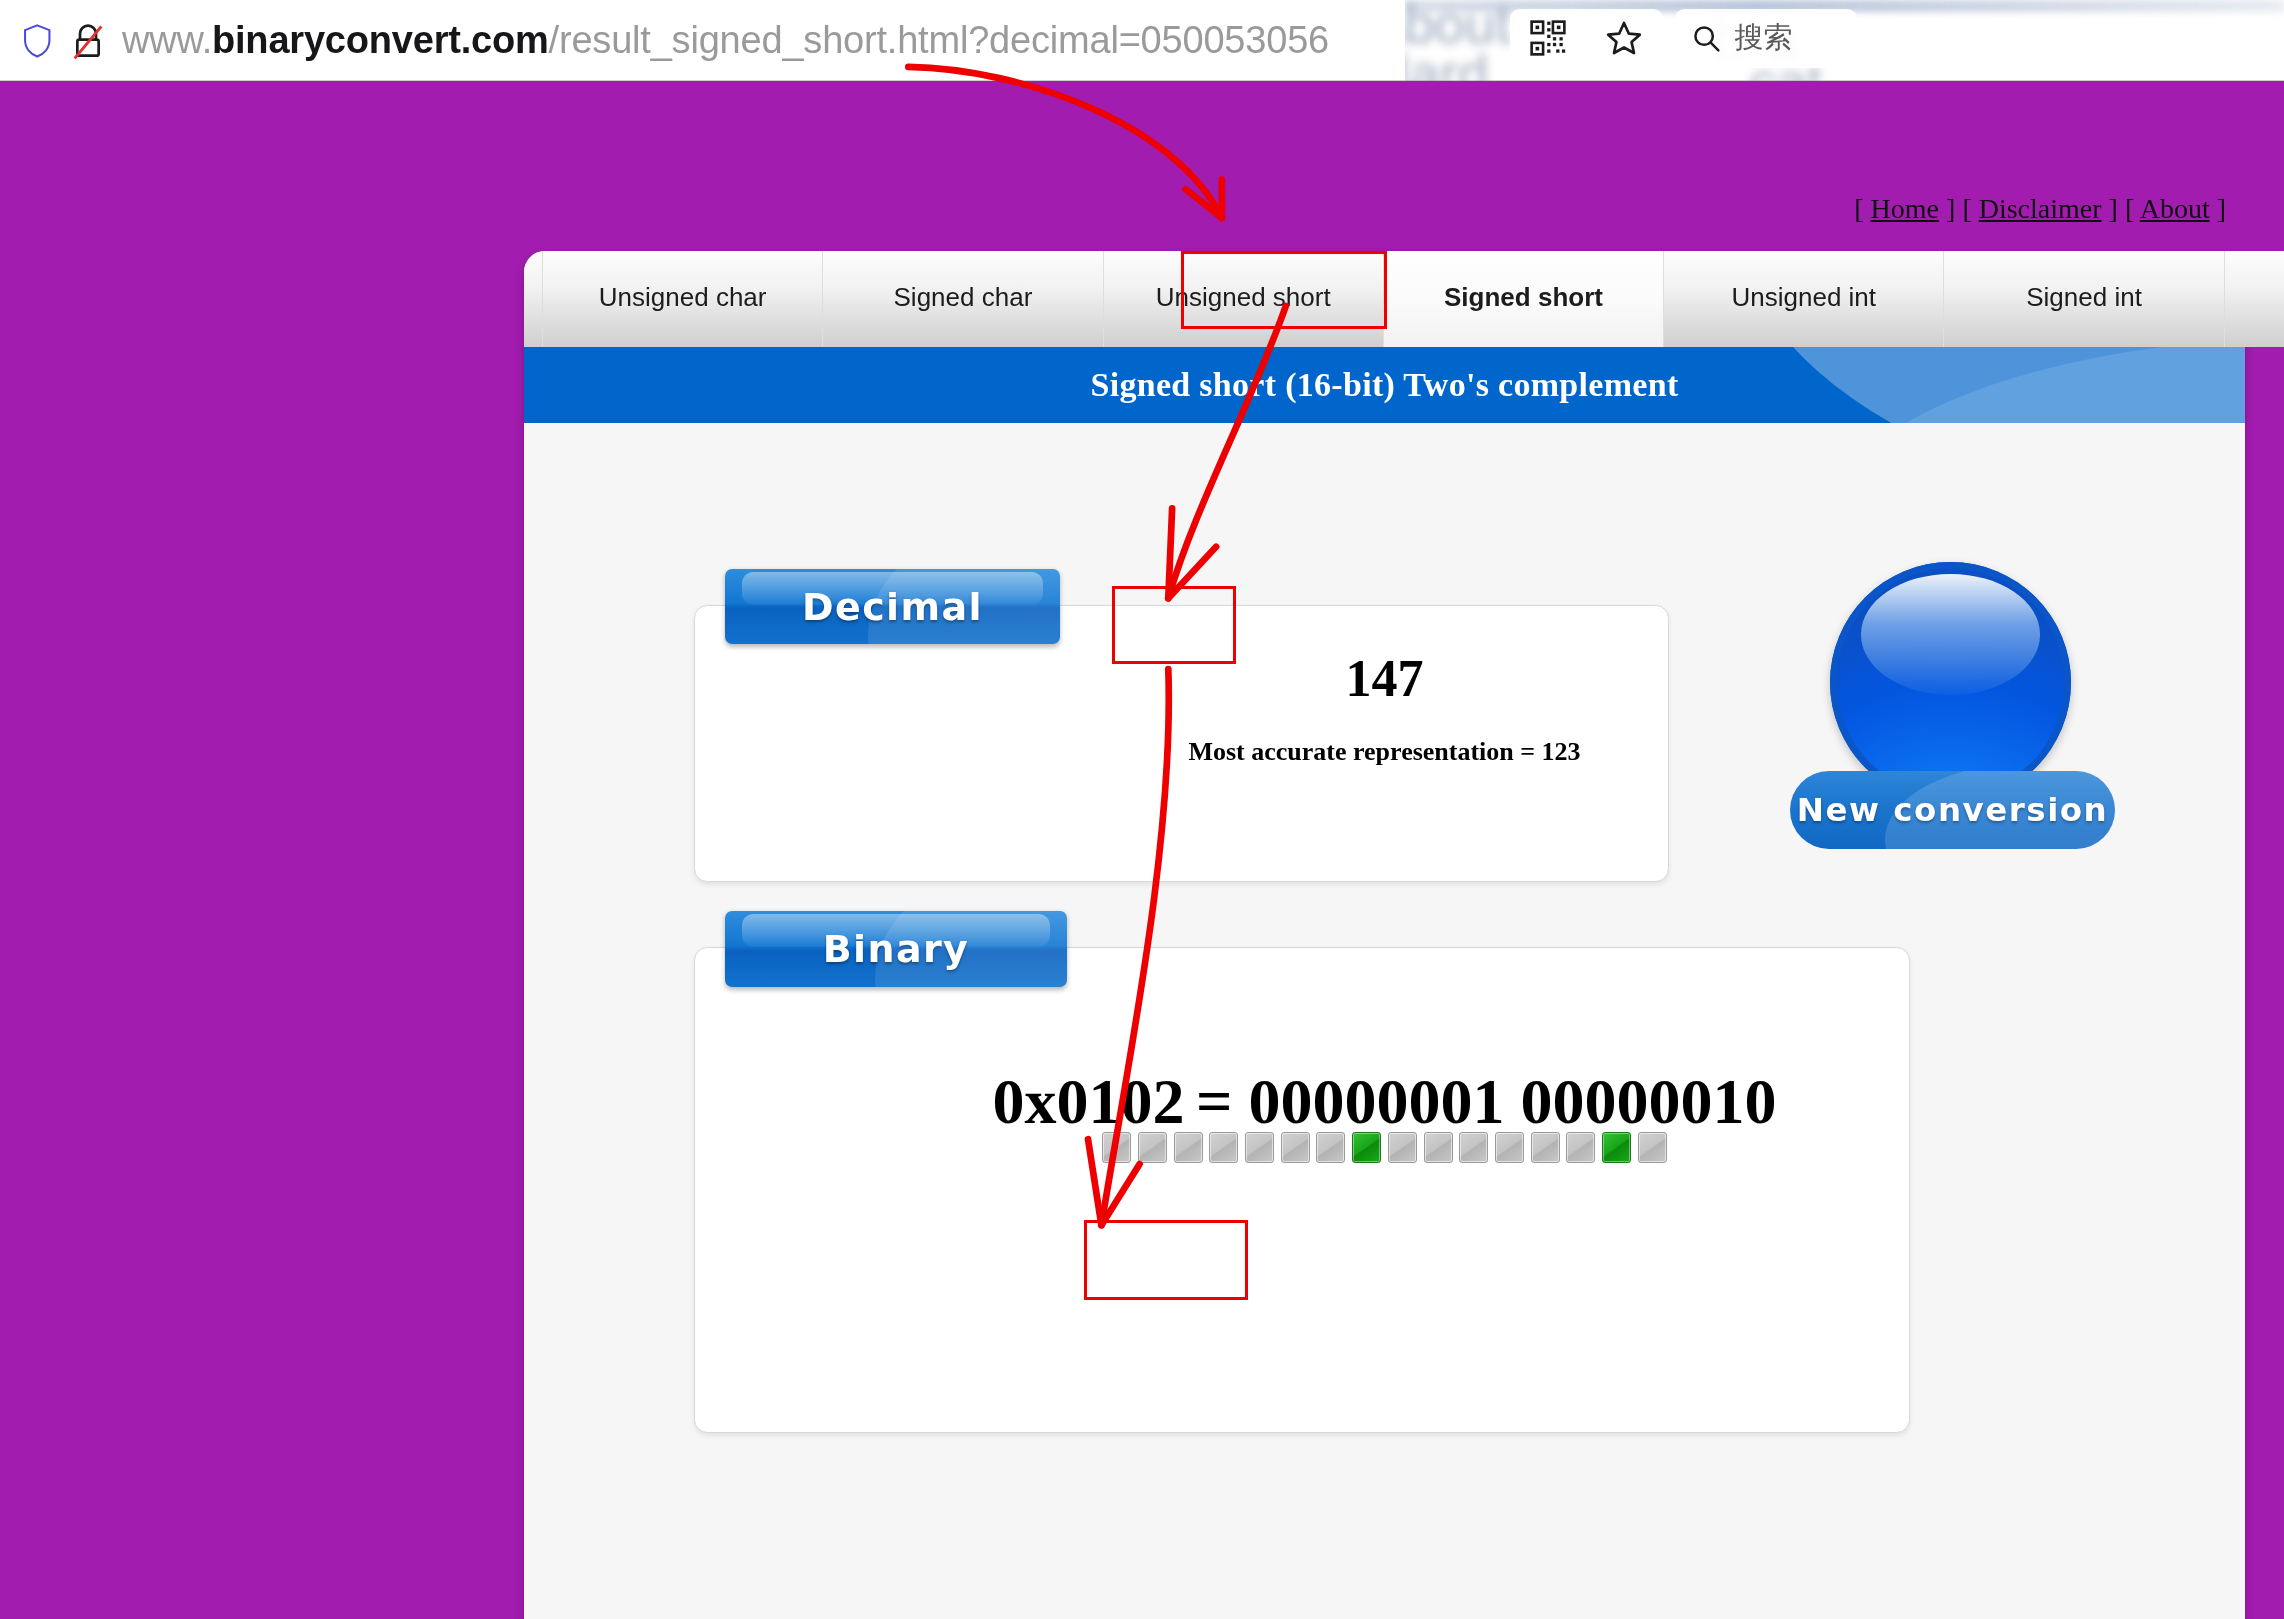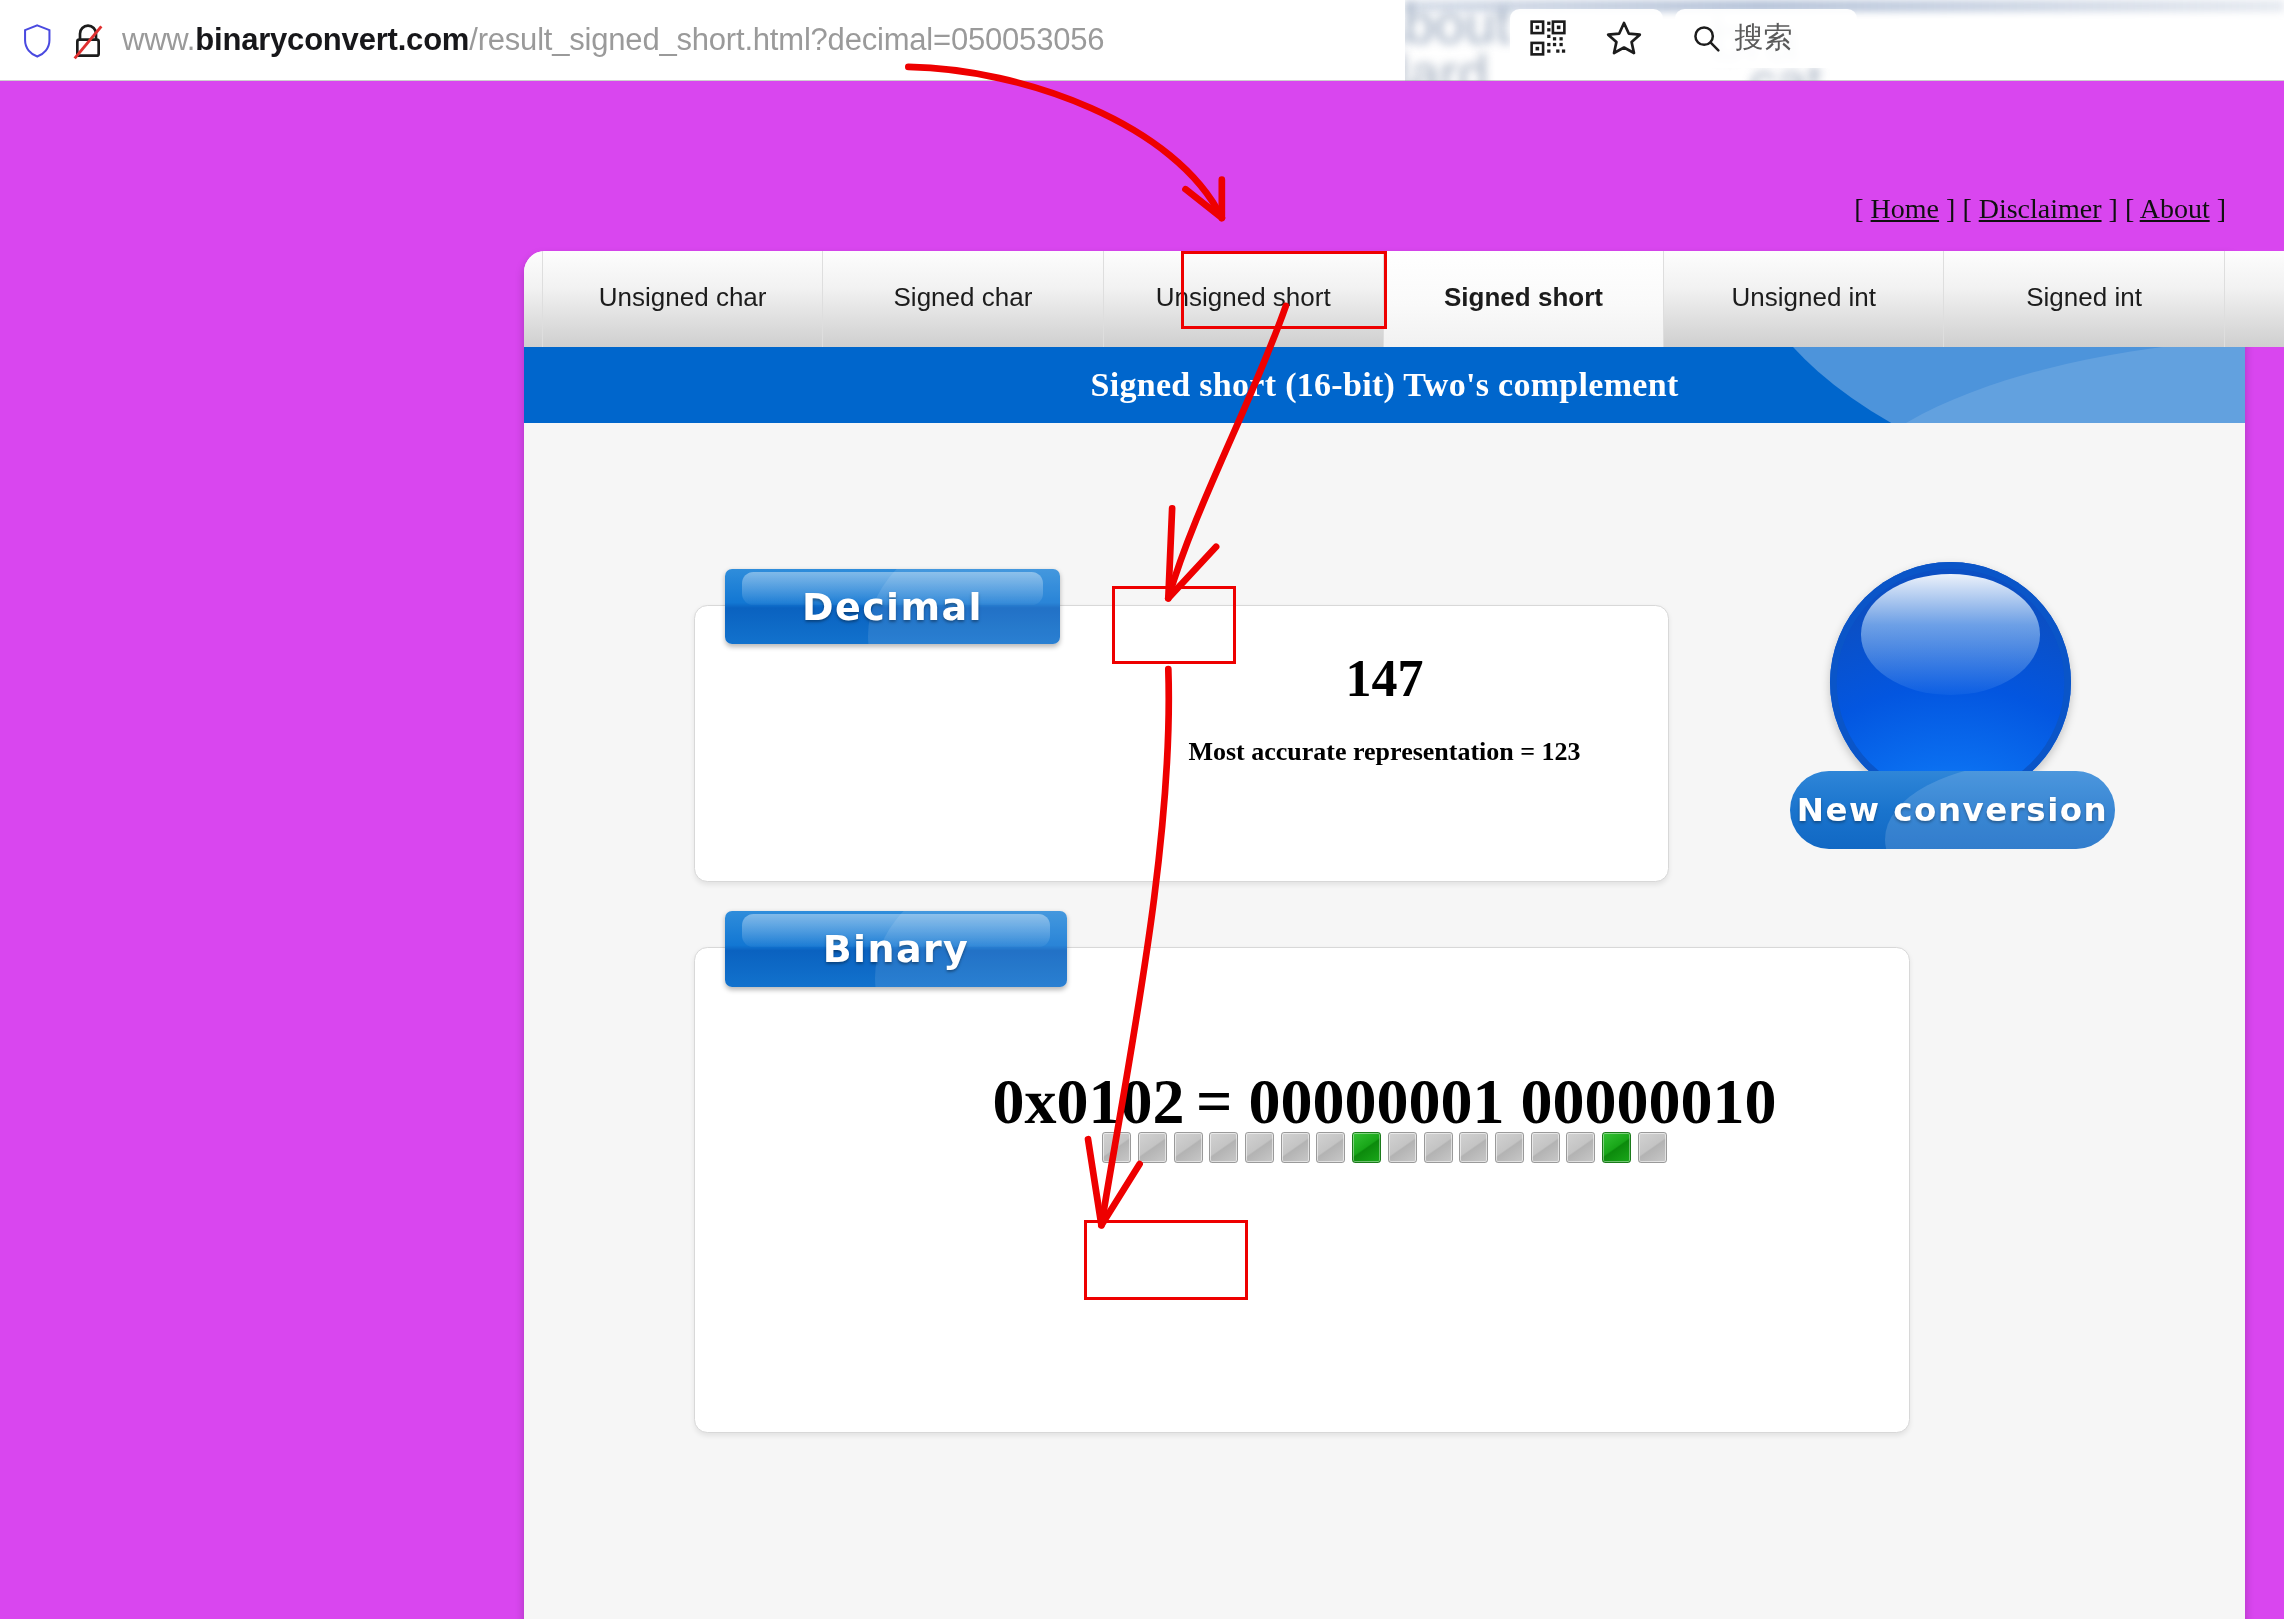--- a/index.html
+++ b/index.html
@@ -65,21 +65,21 @@
   .perm-icon {
     position: absolute;
     left: 69px; top: 21px;
     width: 38px; height: 40px;
     z-index: 5;
   }
 
   .url-text {
     position: absolute;
     left: 122px; top: 19px;
-    font-size: 31px;
+    font-size: 38px;
     line-height: 42px;
     color: #9a9a9a;
     letter-spacing: -0.2px;
     white-space: nowrap;
     z-index: 5;
   }
   .url-text b { color: #17171a; font-weight: 700; }
 
   .chrome-btn {
     position: absolute;
@@ -106,21 +106,21 @@
     font-size: 29px; color: #5a5a5a;
     font-family: "DejaVu Sans", sans-serif;
     white-space: nowrap;
   }
 
   
   .page {
     position: absolute;
     left: 0; top: 81px;
     width: 2285px; height: 1538px;
-    background: #d946ef;
+    background: #a21caf;
     overflow: hidden;
   }
 
   .topnav {
     position: absolute;
     right: 59px; top: 112px;
     font-family: "Liberation Serif", serif;
     font-size: 28px;
     color: #101010;
     white-space: nowrap;

